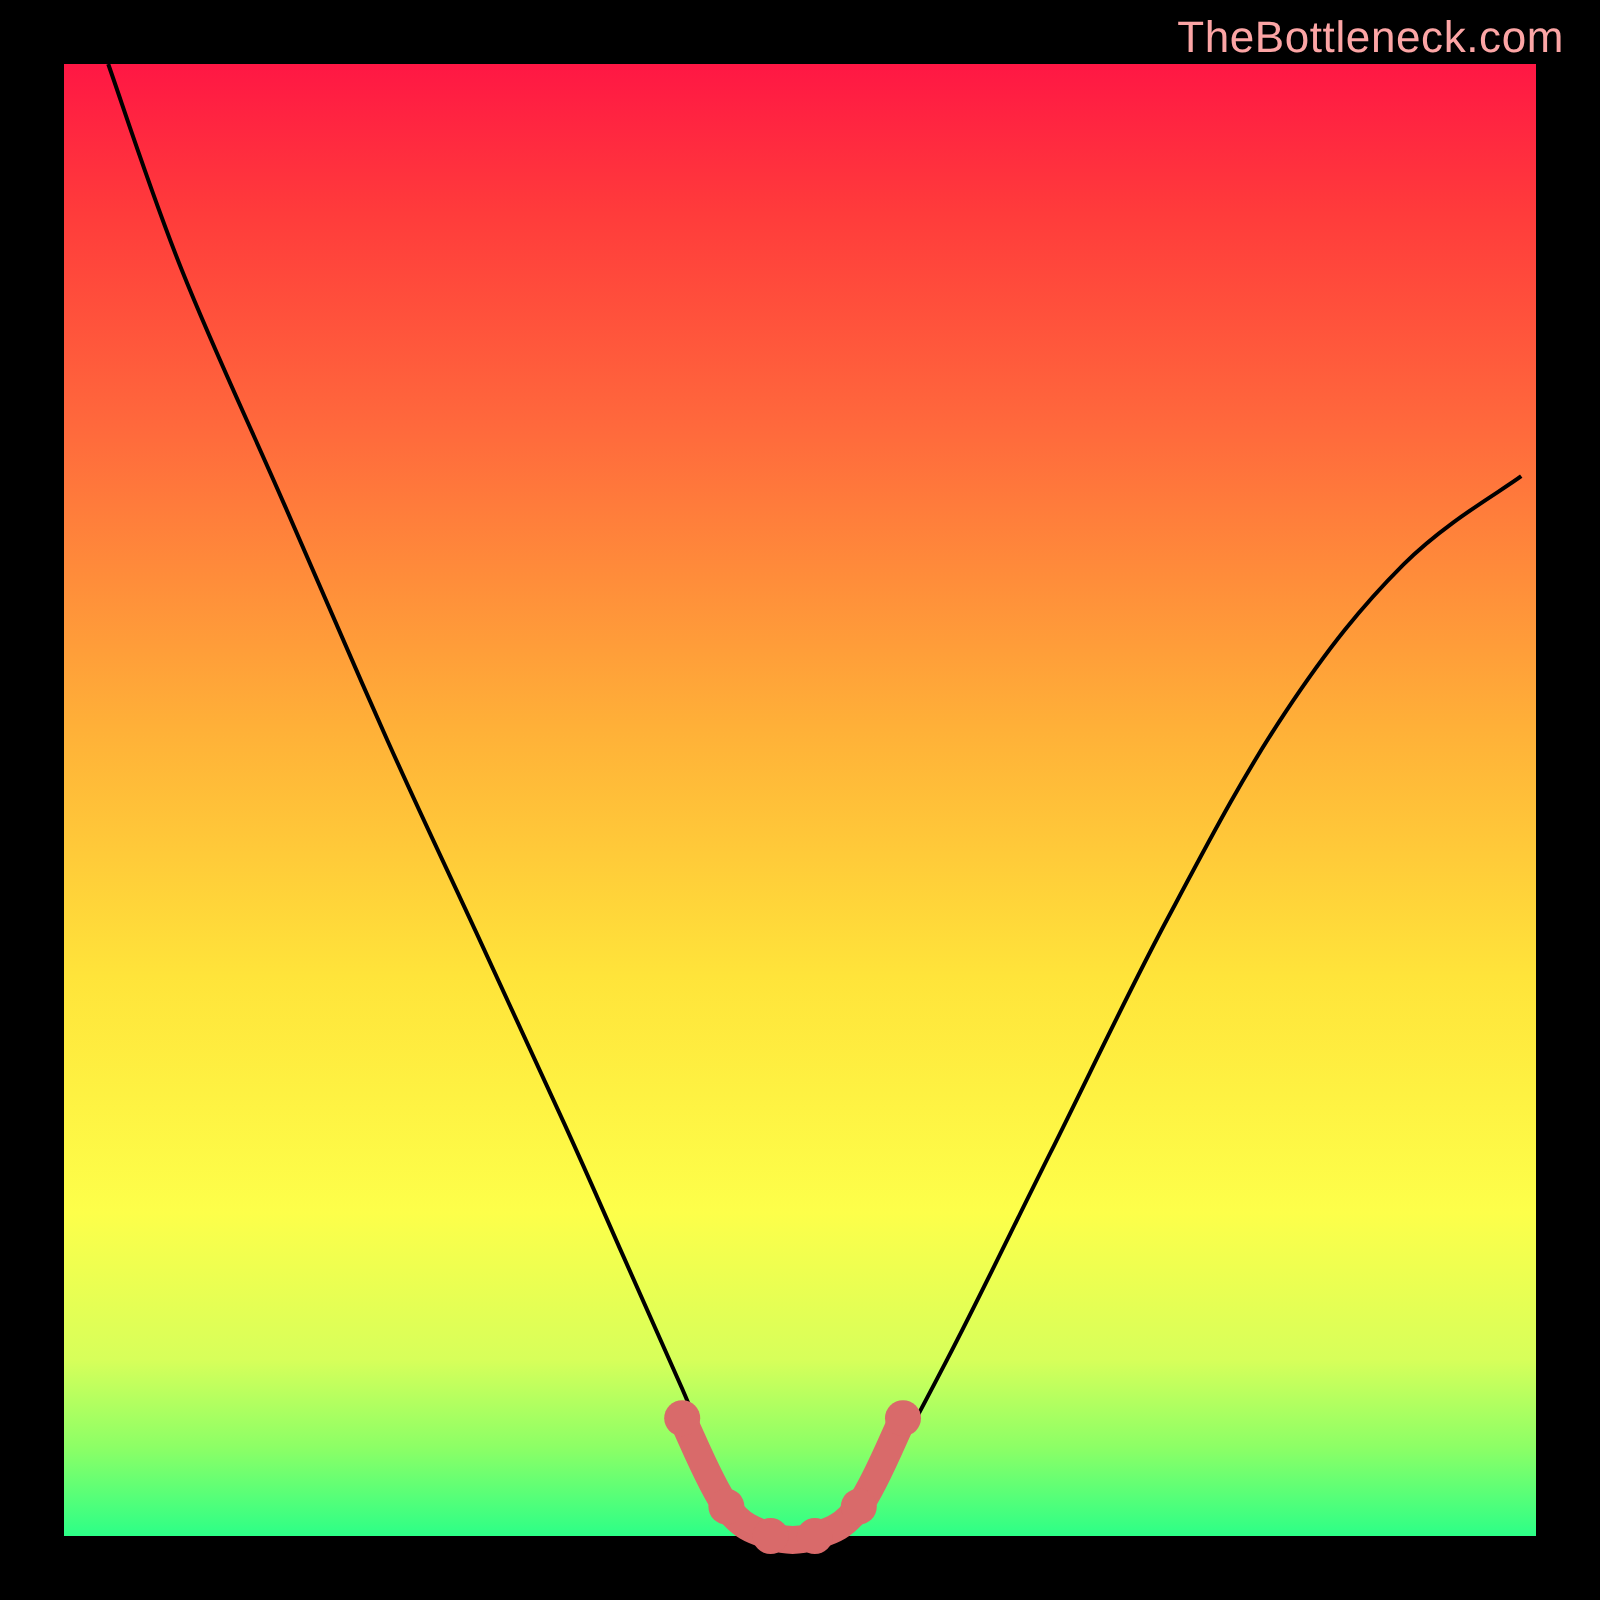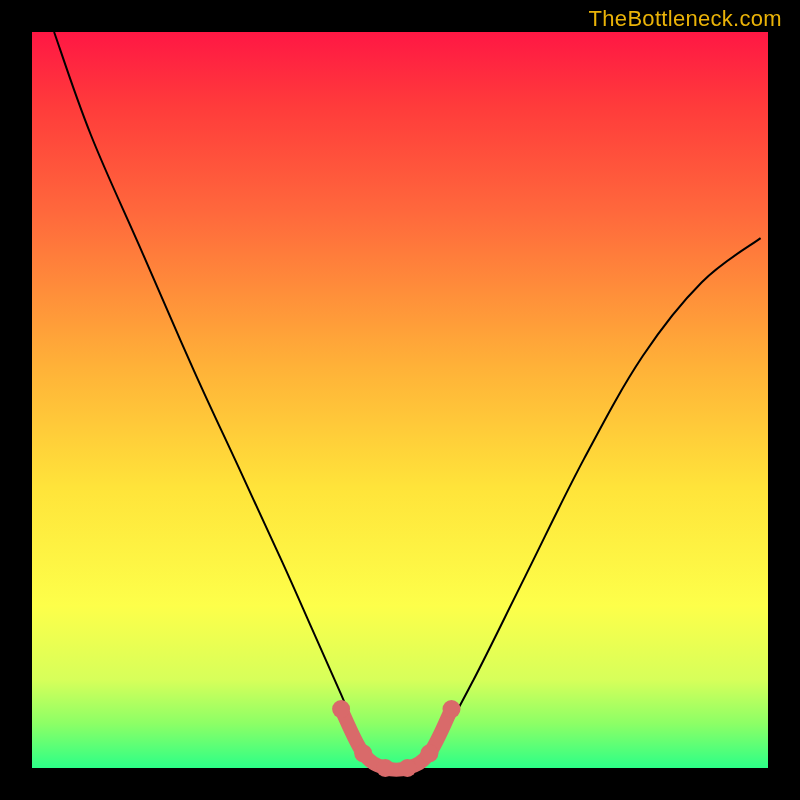--- a/index.html
+++ b/index.html
@@ -13,21 +13,21 @@
   }
   .stage {
     position: relative;
     width: 800px;
     height: 800px;
   }
   .watermark {
     position: absolute;
     top: 6px;
     right: 18px;
-    color: #eab308;
+    color: #fca5a5;
     font-size: 22px;
     font-weight: 500;
     letter-spacing: 0.3px;
     z-index: 10;
   }
   svg {
     display: block;
   }
 </style>
 </head>

